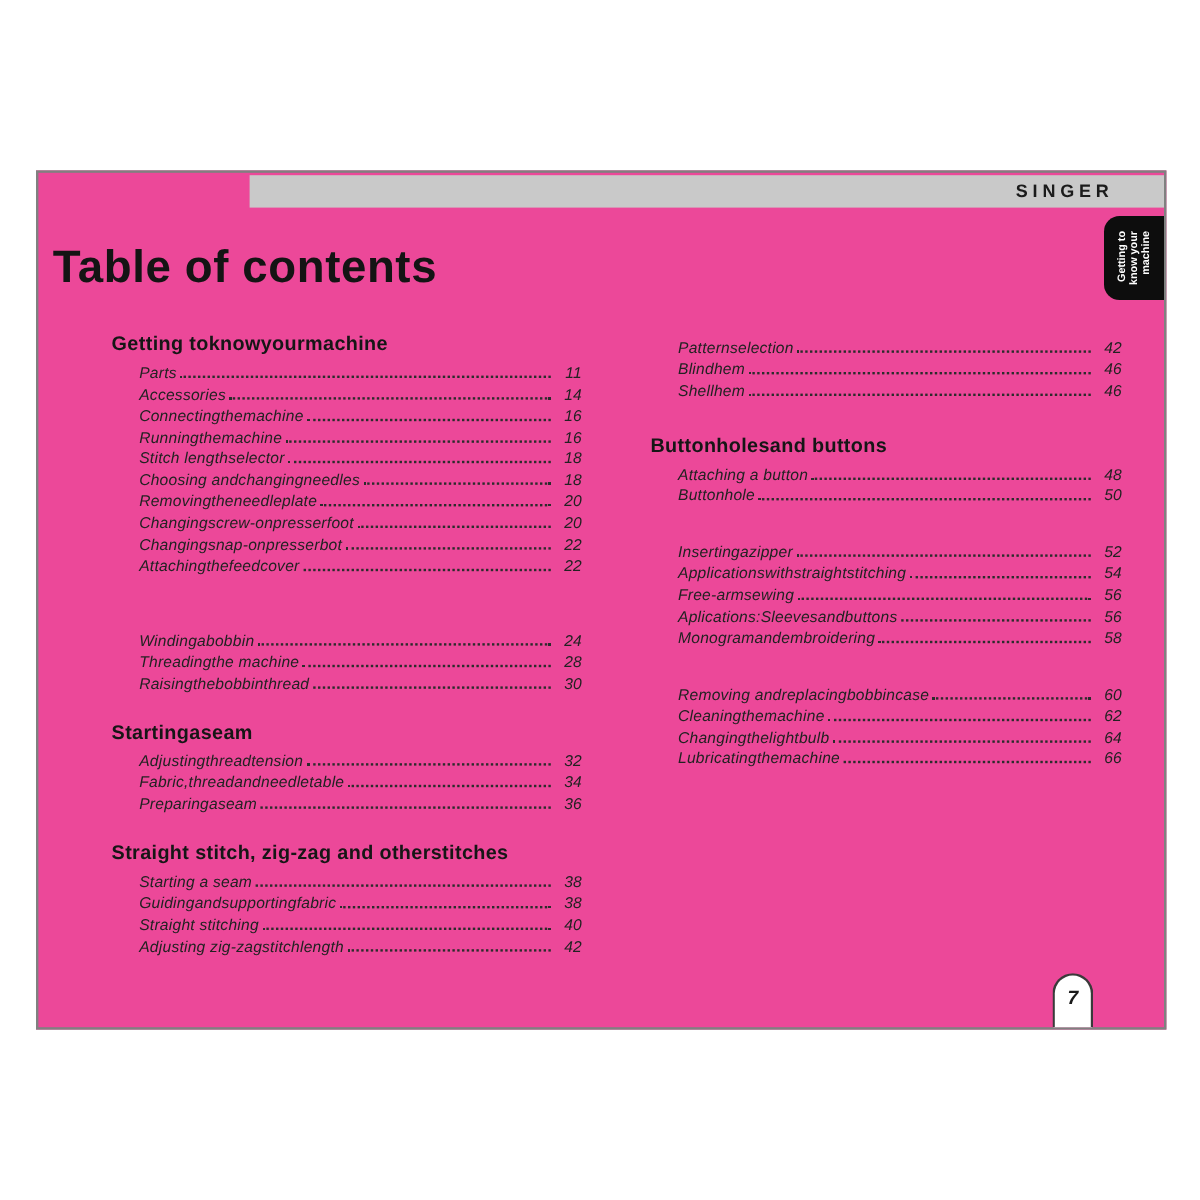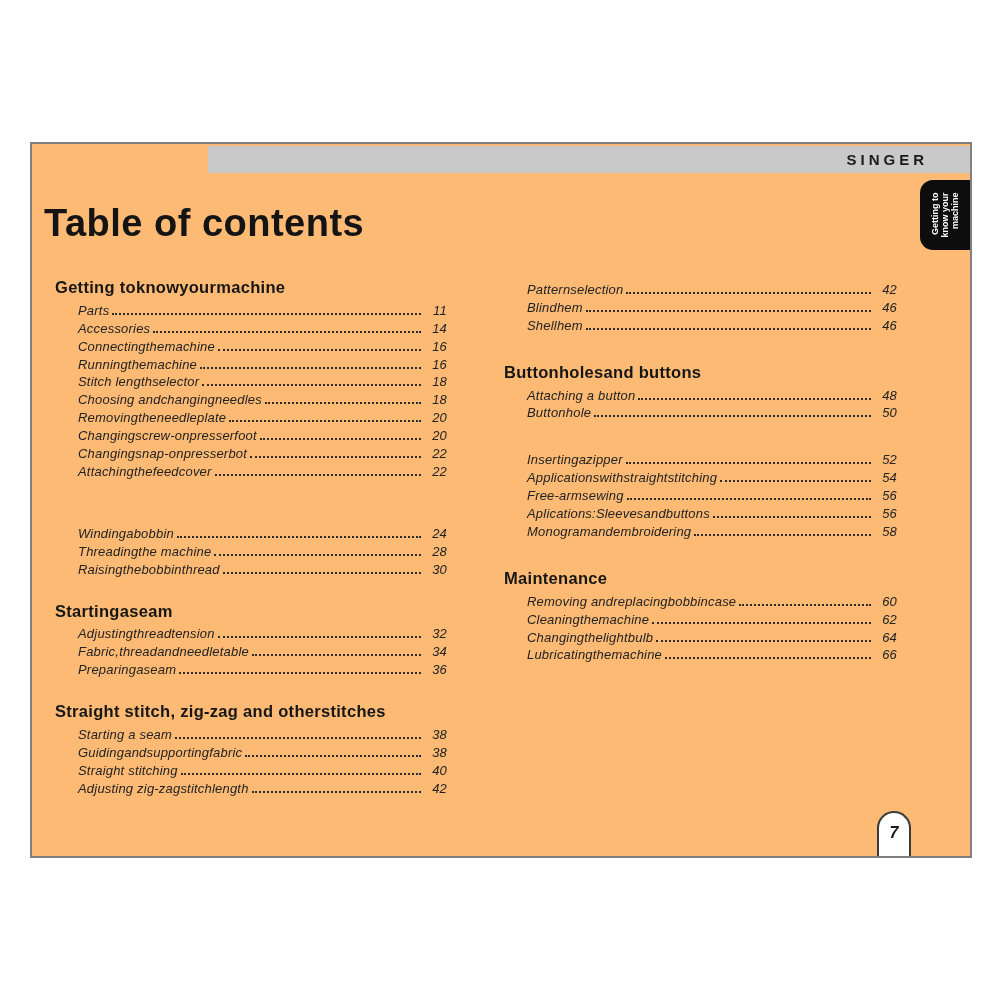--- a/index.html
+++ b/index.html
@@ -1,34 +1,34 @@
 <!DOCTYPE html>
 <html><head>
 <meta charset="utf-8">
 <style>
   html,body{margin:0;padding:0;background:#ffffff;}
   .canvas{position:relative;width:1000px;height:1000px;background:#ffffff;overflow:hidden;
           font-family:"Liberation Sans",sans-serif;color:var(--text,#1f1f1f);}
   .page{position:absolute;left:30px;top:142px;width:938px;height:712px;
-        border:2px solid var(--border,#808080);background:#fdba74;}
+        border:2px solid var(--border,#808080);background:#ec4899;}
   
   .graybar{position:absolute;left:176px;right:0;top:2px;height:27px;
            background:var(--bar-bg,#c9c9c9);display:flex;align-items:center;justify-content:flex-end;
            padding-right:42px;box-sizing:border-box;}
   .brand{font-size:15px;font-weight:700;letter-spacing:4px;color:#1b1b1b;}
   
   .tab{position:absolute;right:0;top:36px;width:50px;height:70px;background:var(--tab-bg,#0d0d0d);
        border-radius:13px 0 0 13px;display:flex;align-items:center;justify-content:center;overflow:hidden;}
   .tab-text{transform:rotate(-90deg);color:#ffffff;font-size:9px;font-weight:700;
             line-height:10px;text-align:right;white-space:nowrap;}
   
   .title{position:absolute;left:12px;top:58px;margin:0;font-size:38px;font-weight:700;
          letter-spacing:0.5px;color:#141414;}
   
-  .col{position:absolute;box-sizing:border-box;}
+  .col{position:absolute;box-sizing:border-box;margin-left:38px;}
   .col-left{left:23px;top:133px;width:392px;}
   .col-right{left:472px;top:135px;width:393px;}
   .toc-group{margin-top:24px;}
   .toc-group:first-child{margin-top:0;}
   .col-left .toc-group:nth-child(2){margin-top:44px;}
   .col-right .toc-group{margin-top:29px;}
   .col-right .toc-group:first-child{margin-top:0;}
   .toc-heading{font-size:16.5px;font-weight:700;line-height:20px;margin-bottom:3px;
                letter-spacing:0.3px;color:#161616;}
   .toc-row{display:flex;align-items:flex-end;height:17.9px;font-size:13px;
@@ -227,21 +227,20 @@
             <span class="toc-dots"></span>
             <span class="toc-page">56</span>
           </div>
           <div class="toc-row">
             <span class="toc-label">Monogramandembroidering</span>
             <span class="toc-dots"></span>
             <span class="toc-page">58</span>
           </div>
         </div>
         <div class="toc-group">
-          <div class="toc-heading">Maintenance</div>
           <div class="toc-row">
             <span class="toc-label">Removing andreplacingbobbincase</span>
             <span class="toc-dots"></span>
             <span class="toc-page">60</span>
           </div>
           <div class="toc-row">
             <span class="toc-label">Cleaningthemachine</span>
             <span class="toc-dots"></span>
             <span class="toc-page">62</span>
           </div>

